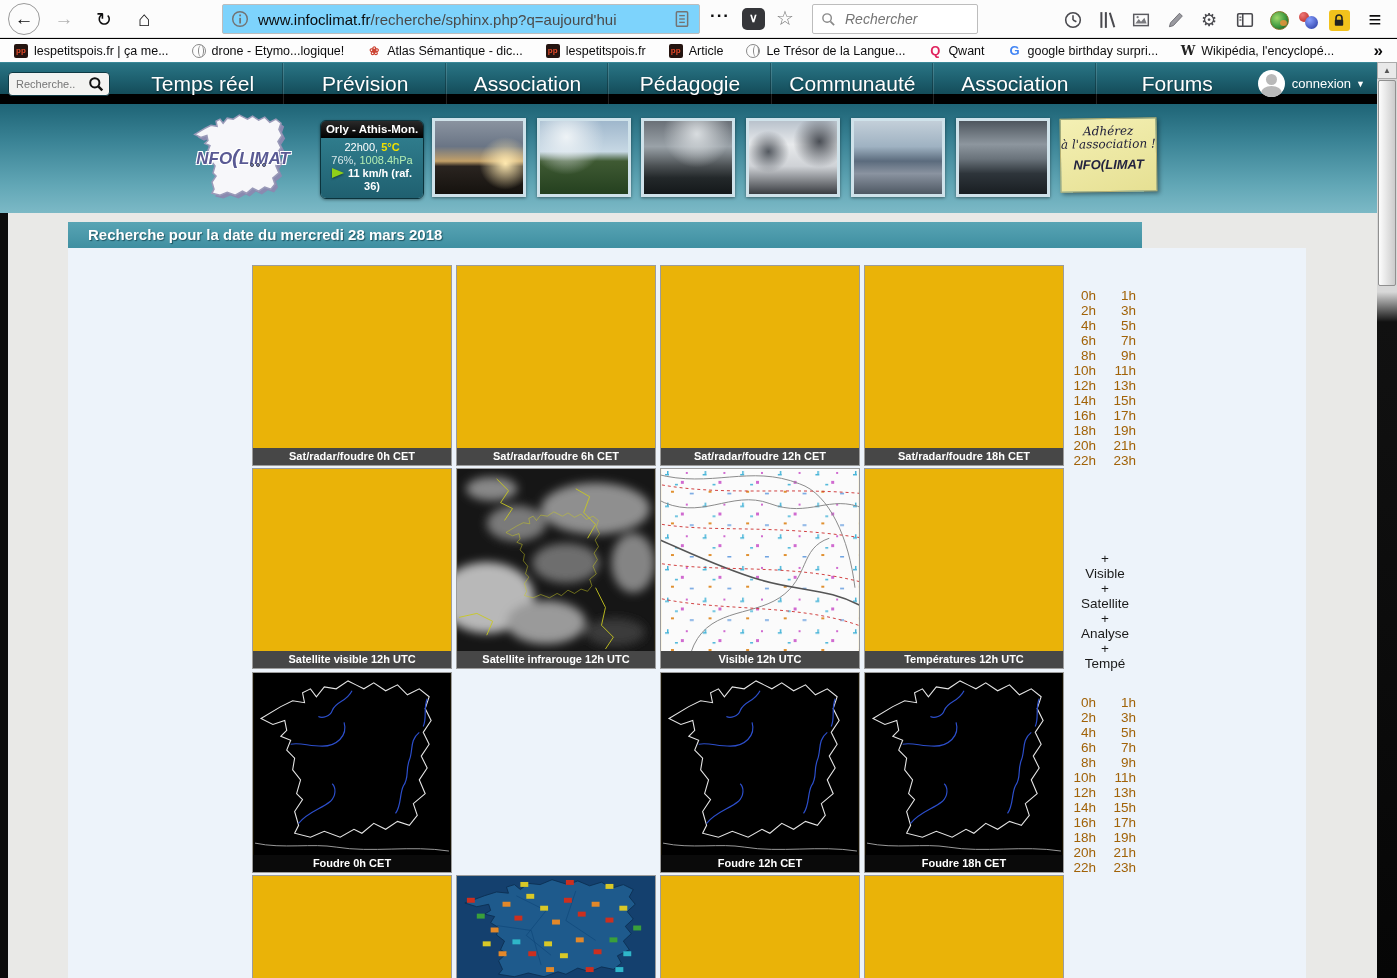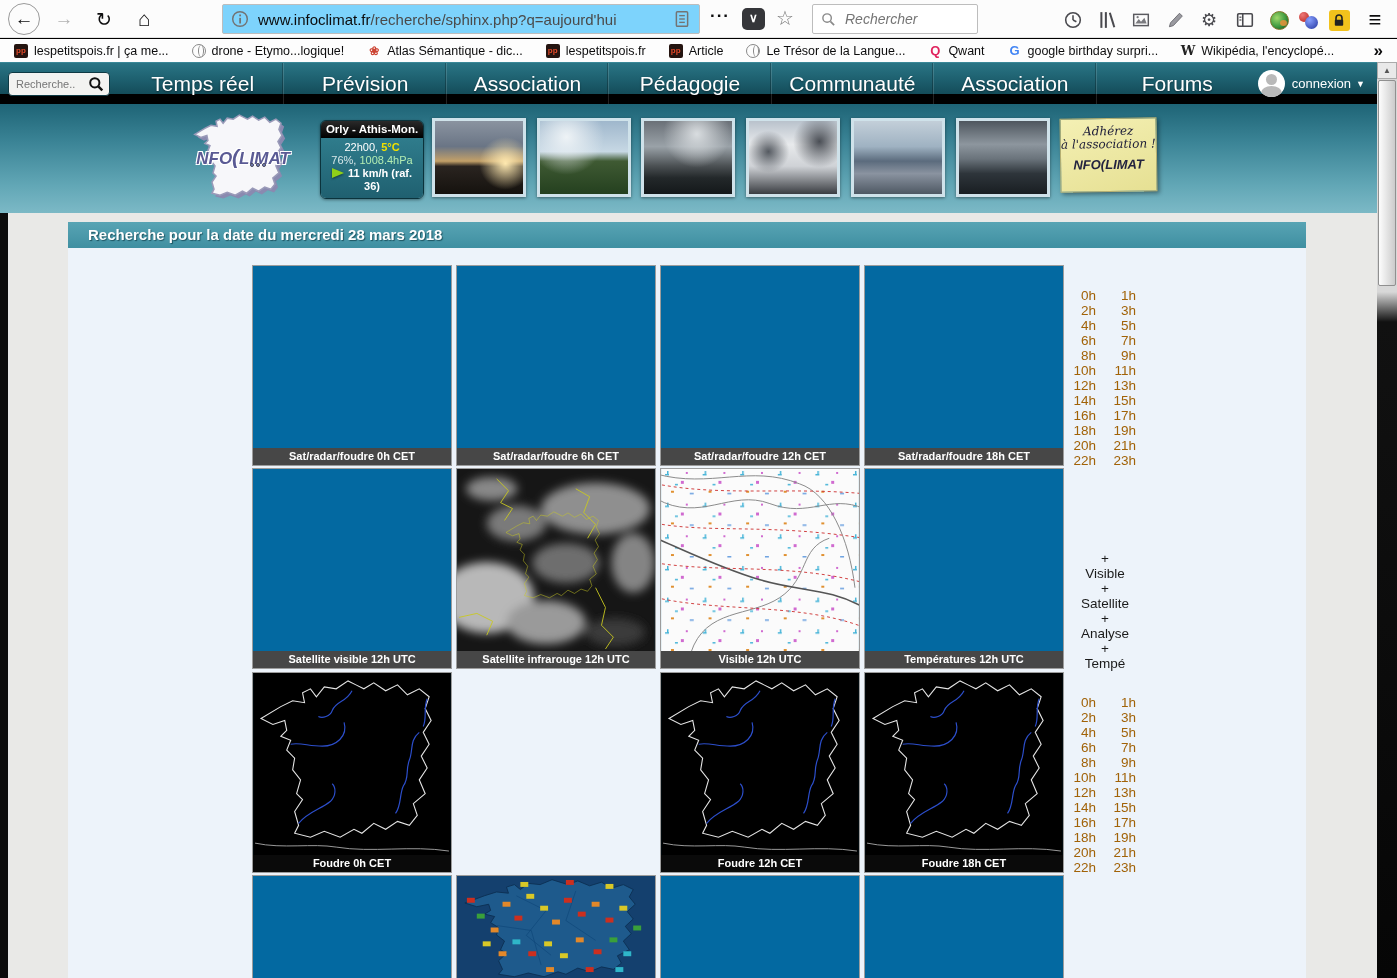--- a/index.html
+++ b/index.html
@@ -80,24 +80,24 @@
   .t4 { left:746px; background:radial-gradient(circle at 22% 42%, #555a61, rgba(85,90,97,0) 26%), radial-gradient(circle at 80% 28%, #4a4e55, rgba(74,78,85,0) 30%), linear-gradient(180deg,#b9c2cc 0%, #e8eaec 32%, #cfd2d6 62%, #3a3d42 100%); }
   .t5 { left:851px; background:linear-gradient(180deg,#c3cfd9 0%, #9fb2c2 35%, #5b6b7d 55%, #8a93a0 72%, #4e5863 100%); }
   .t6 { left:956px; background:linear-gradient(180deg,#4e565e 0%, #8d969e 32%, #6a737b 52%, #2e353b 72%, #191e22 100%); }
   .sticky { position:absolute; left:1060px; top:14px; width:97px; height:74px; background:linear-gradient(160deg,#f4f0b4,#e6e093); border:1px solid #b8b070; box-shadow:2px 2px 4px rgba(0,0,0,.4); transform:rotate(-.8deg); text-align:center; color:#1c1c38; padding-top:6px; }
   .sticky .hand { font-family:"DejaVu Serif",serif; font-style:italic; font-size:12px; line-height:13px; }
   .sticky .slogo { margin-top:6px; font-weight:bold; font-style:italic; font-size:13px; color:#23233f; }
 
   
   .page-bg { position:absolute; left:0; top:213px; width:1377px; height:765px; background:#0c0c0c; }
   .gray-wrap { position:absolute; left:8px; top:213px; width:1369px; height:765px; background:#e9e9e7; }
-  .title-bar { position:absolute; left:68px; top:222px; width:1238px; height:26px; background:linear-gradient(180deg,#58a4b4,#3f8fa1); color:#fff; font-size:15px; font-weight:bold; line-height:26px; padding-left:20px; text-shadow:1px 1px 1px rgba(0,40,50,.6); }
+  .title-bar { position:absolute; left:68px; top:222px; width:1074px; height:26px; background:linear-gradient(180deg,#58a4b4,#3f8fa1); color:#fff; font-size:15px; font-weight:bold; line-height:26px; padding-left:20px; text-shadow:1px 1px 1px rgba(0,40,50,.6); }
   .content { position:absolute; left:68px; top:248px; width:1238px; height:730px; background:#edf3fa; overflow:hidden; }
 
-  .panel { position:absolute; width:200px; height:201px; background:#0369a1; border:1px solid #9c9c9c; overflow:hidden; }
+  .panel { position:absolute; width:200px; height:201px; background:#eab308; border:1px solid #9c9c9c; overflow:hidden; }
   .panel svg { display:block; }
   .caption { position:absolute; left:0; right:0; bottom:0; height:17px; background:#474747; color:#fff; font-size:11px; font-weight:bold; text-align:center; line-height:17px; }
   .caption.dark { background:#0a0a0a; }
   .r4 { height:103px; border-bottom:none; }
 
   .hours { position:absolute; width:76px; font-size:13.5px; color:#a16207; }
   .hour-row { display:flex; height:15px; line-height:15px; }
   .hour-row span { width:30px; text-align:right; cursor:pointer; }
   .hour-row span + span { margin-left:10px; }
 

